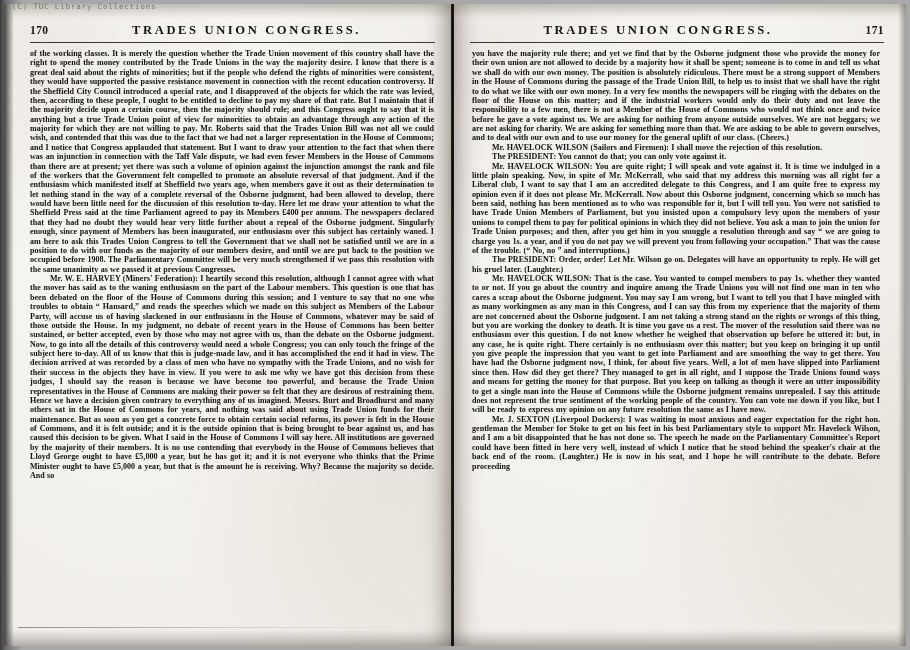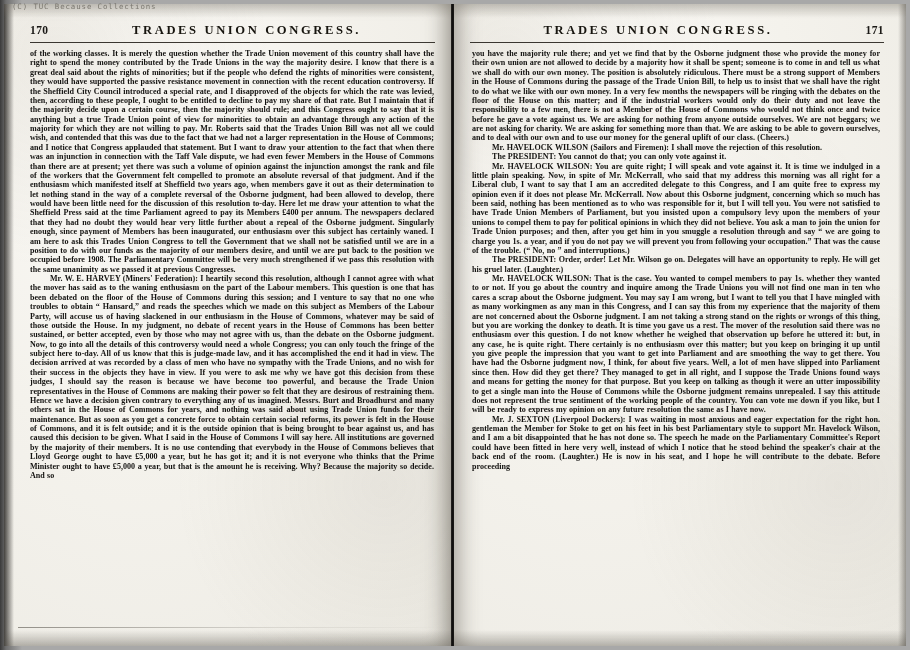--- a/index.html
+++ b/index.html
@@ -248,14 +248,14 @@
         </div>
       </div>
       <div class="mottle"></div>
       <div class="edge-right"></div>
       <div class="edge-top"></div>
       <div class="edge-bottom"></div>
     </div>
 
   </div>
 
-  <div class="watermark">(C) TUC Because Collections</div>
+  <div class="watermark">(C) TUC Library Collections</div>
 </div>
 
 </body></html>

